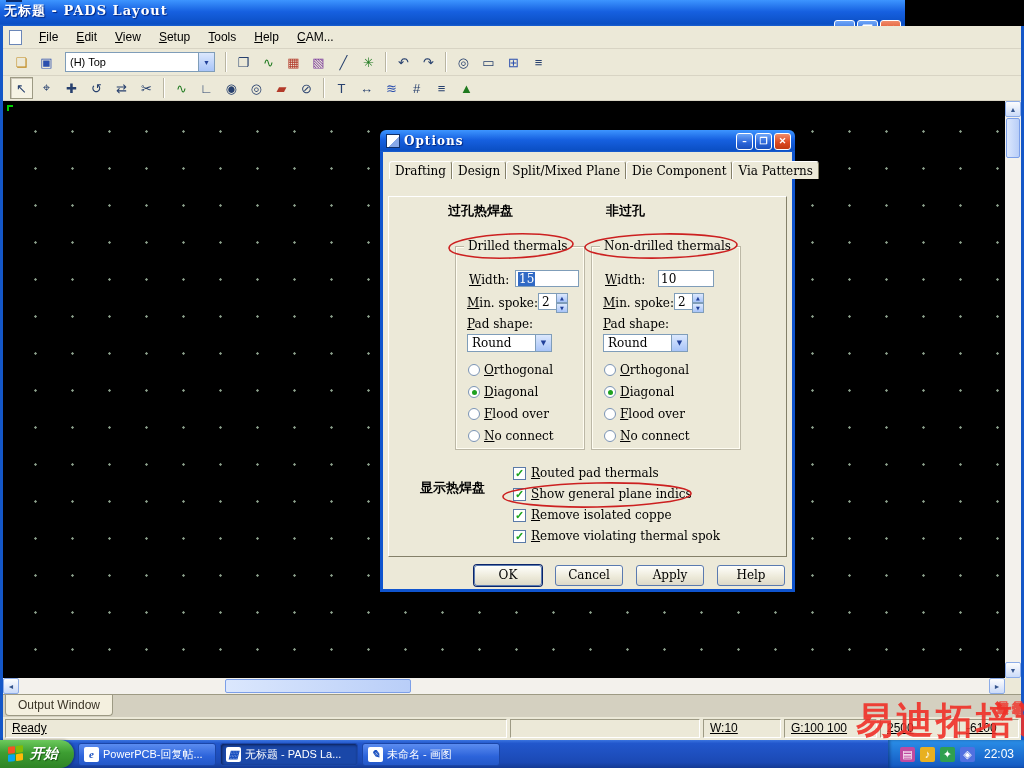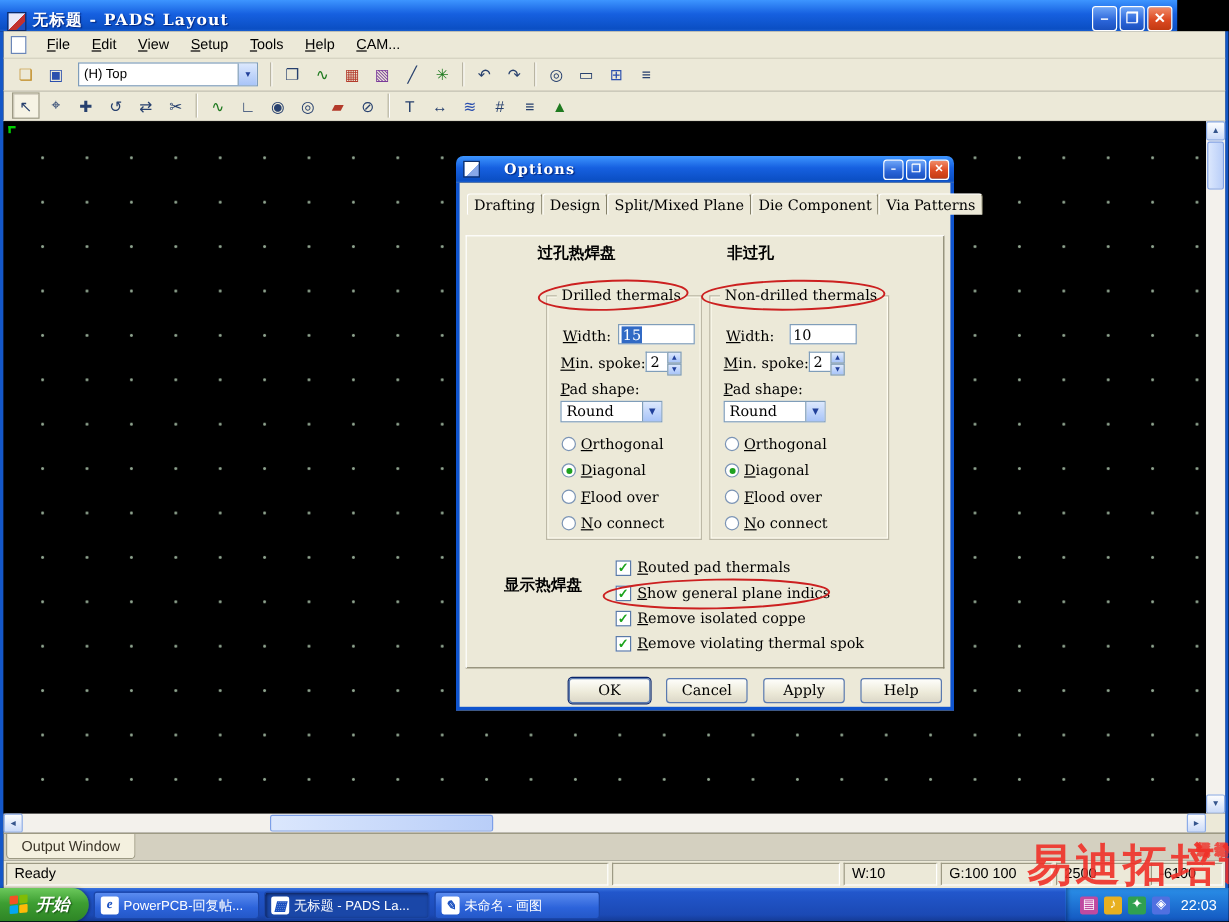--- a/index.html
+++ b/index.html
@@ -1,23 +1,23 @@
 <!DOCTYPE html>
 <html><head>
 <meta charset="utf-8">
 <style>
   * { margin:0; padding:0; box-sizing:border-box; }
   html,body { width:1024px; height:768px; }
   body { font-family:"Liberation Sans", sans-serif; background:#000; }
   #screen { position:relative; width:1024px; height:768px; overflow:hidden; background:#000; }
 
   
-  .titlebar { position:absolute; left:0; top:0; width:981px; height:26px;
+  .titlebar { position:absolute; left:0; top:0; width:905px; height:26px;
     background:linear-gradient(180deg,#3d95ff 0%,#1660e0 45%,#0b4fc4 92%,#1a5fd0 100%);
-    display:flex; align-items:flex-end; padding:0 4px; }
+    display:flex; align-items:flex-start; padding:0 4px;flex-direction:column; }
   .appicon { width:16px; height:16px; margin:0 5px 0 2px;
     background:linear-gradient(135deg,#e8e8f8 0 50%,#c03030 50% 75%,#2050c0 75% 100%);
     border:1px solid #0a2a6a; }
   .title { color:#fff; font-family:"DejaVu Serif", serif; font-weight:bold; font-size:13px;
     letter-spacing:1px; text-shadow:1px 1px 1px #00257e; white-space:nowrap; }
   .winbtns { margin-left:auto; display:flex; gap:2px; }
   .wbtn { width:21px; height:21px; border:1px solid #fff; border-radius:3px; color:#fff;
     font-size:12px; line-height:19px; text-align:center; font-weight:bold;
     background:linear-gradient(180deg,#6ea6f8,#2a64d8 60%,#1b50bd); cursor:default; }
   .wbtn.close { background:linear-gradient(180deg,#f08c6a,#dd4a22 55%,#c23a12); }
@@ -66,21 +66,21 @@
   .sb-thumb { position:absolute; background:linear-gradient(90deg,#dbe7fd,#b9cef8); border:1px solid #7c9fe8; border-radius:2px; }
   .scroll-corner { position:absolute; left:1005px; top:678px; width:16px; height:16px; background:#ece9d8; }
 
   
   .outstrip { position:absolute; left:3px; top:694px; width:1018px; height:23px; background:#d4d0c0;
     border-top:1px solid #9d9a84; }
   .outtab { position:absolute; left:2px; top:0; height:21px; padding:0 12px; background:#f4f0df;
     border:1px solid #9d9a84; border-top:none; border-radius:0 0 4px 4px; font-size:12px; color:#3a3326;
     display:flex; align-items:center; }
   .statusbar { position:absolute; left:3px; top:717px; width:1018px; height:23px; background:#ece9d8;
-    display:flex; gap:3px; padding:2px; font-size:12px; color:#000; }
+    display:flex; gap:3px; padding:2px; font-size:12px; color:#000;text-decoration:underline; }
   .cell { border:1px solid; border-color:#9d9a84 #fff #fff #9d9a84; padding:1px 6px; white-space:nowrap; overflow:hidden; }
   .c-ready { width:502px; } .c-blank { flex:1; } .c-w { width:78px; } .c-g { width:93px; }
   .c-x { width:76px; } .c-y { width:60px; }
 
   .taskbar { position:absolute; left:0; top:740px; width:1024px; height:28px;
     background:linear-gradient(180deg,#3a74e0 0%,#2257cc 12%,#1b49b4 80%,#143a94 100%);
     display:flex; align-items:center; }
   .start { height:28px; padding:0 16px 0 8px; display:flex; align-items:center; gap:6px;
     background:linear-gradient(180deg,#6cc95c 0%,#3d9e32 45%,#2e8425 100%);
     border-radius:0 14px 14px 0; box-shadow:1px 0 3px rgba(0,0,0,.4); color:#fff; font-weight:bold;
@@ -104,21 +104,21 @@
   .trayicon:nth-of-type(1){background:#c04aa0;} .trayicon:nth-of-type(2){background:#e8b020;}
   .trayicon:nth-of-type(3){background:#30a050;} .trayicon:nth-of-type(4){background:#5070e0;}
   .clock { color:#fff; font-size:12px; margin-left:4px; }
 
   
   .dialog { position:absolute; left:380px; top:130px; width:415px; height:462px;
     font-family:"DejaVu Serif", serif; font-size:12px; color:#000;
     filter:drop-shadow(3px 4px 5px rgba(0,0,0,.55)); }
   .dlg-titlebar { position:absolute; left:0; top:0; width:100%; height:22px; border-radius:6px 6px 0 0;
     background:linear-gradient(180deg,#3d95ff 0%,#1660e0 45%,#0b4fc4 92%,#1a5fd0 100%);
-    display:flex; align-items:center; padding:0 4px; z-index:3;gap:16px; }
+    display:flex; align-items:center; padding:0 4px; z-index:3; }
   .dlg-icon { width:14px; height:14px; margin:0 4px 0 2px; background:linear-gradient(135deg,#fff 0 55%,#88a8e8 55% 100%); border:1px solid #10306a; }
   .dlg-title { color:#fff; font-weight:bold; font-size:12px; letter-spacing:1px; text-shadow:1px 1px 1px #00257e; }
   .dlg-btns { margin-left:auto; display:flex; gap:2px; }
   .wbtn2 { width:17px; height:17px; border:1px solid #fff; border-radius:3px; color:#fff; font-size:9px;
     line-height:15px; text-align:center; font-weight:bold;
     background:linear-gradient(180deg,#6ea6f8,#2a64d8 60%,#1b50bd); }
   .wbtn2.close { background:linear-gradient(180deg,#f08c6a,#dd4a22 55%,#c23a12); }
   .dlg-frame { position:absolute; left:0; top:22px; right:0; bottom:0; background:#ece9d8;
     border:3px solid #0f54ce; border-top:none; z-index:1; }
   .dialog > .abs { position:absolute; z-index:2; }

